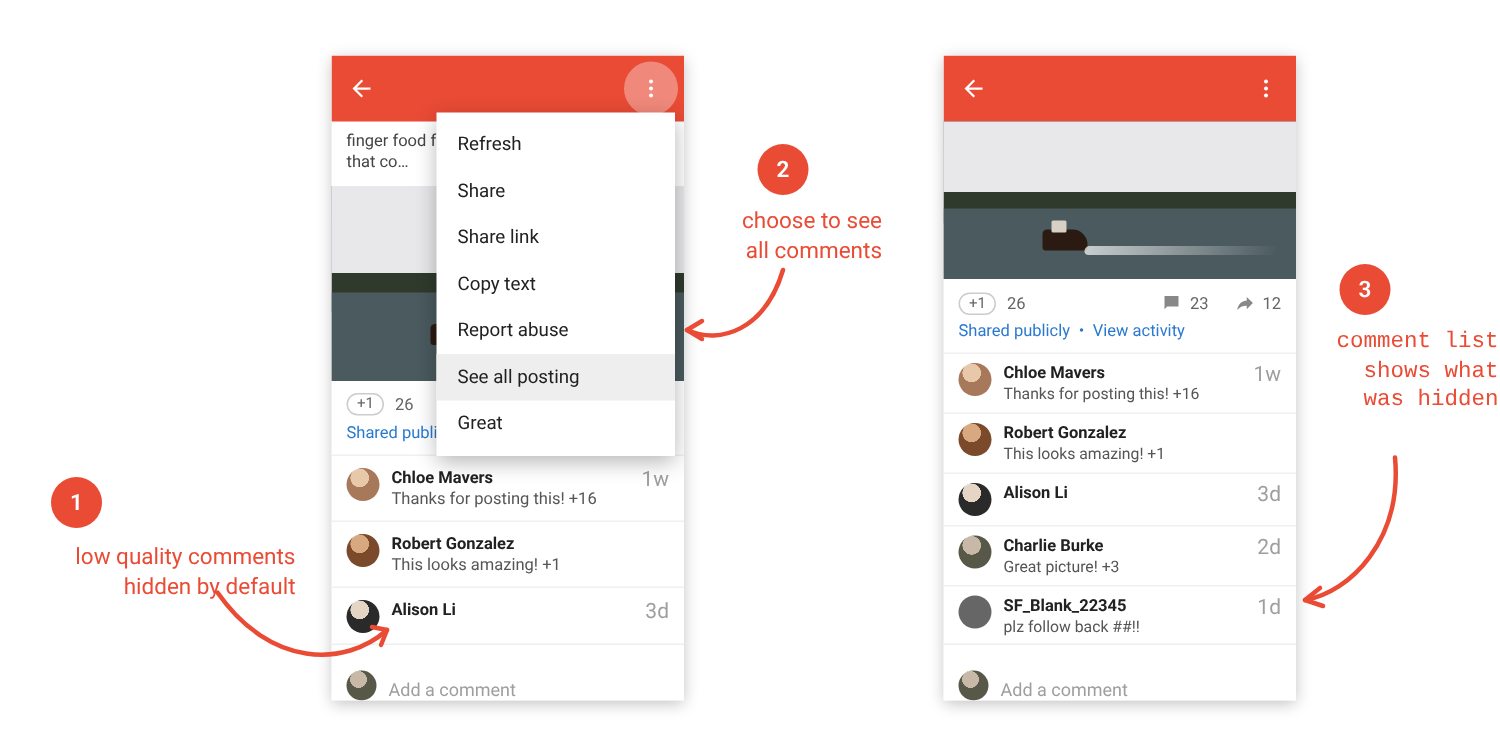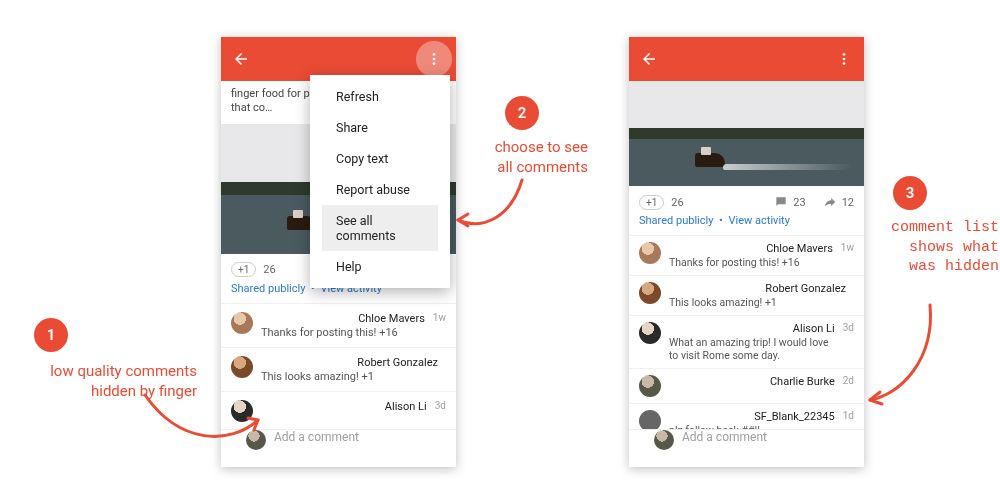--- a/index.html
+++ b/index.html
@@ -125,49 +125,49 @@
     border-radius:50%;
     background:#bbb;
     flex-shrink:0;
   }
   .av1 { background: radial-gradient(circle at 40% 30%, #e7c8a8 30%, #a8785a 31%); }
   .av2 { background: radial-gradient(circle at 40% 30%, #d8a880 30%, #7a4a2a 31%); }
   .av3 { background: radial-gradient(circle at 40% 30%, #e5d5c5 30%, #2a2a2a 31%); }
   .av4 { background: radial-gradient(circle at 40% 30%, #c8b8a8 30%, #585848 31%); }
   .av5 { background: #666; }
   .cbody { flex:1; min-width:0; }
-  .cname { font-weight:400; font-size:11px;text-align:right; }
+  .cname { font-weight:700; font-size:11px; }
   .phone-b .cname { font-size: 11px; }
   .ctext { color:#555; margin-top:1px; }
-  .ctime { color:#9e9e9e; font-size:10px; }
+  .ctime { color:#9e9e9e; font-size:14px; }
 
   .add-comment {
     position:absolute;
     left:0; right:0; bottom:0;
     height: 38px;
     display:flex;
-    align-items:flex-start;
-    padding: 0 25px;
+    align-items:flex-end;
+    padding: 0 10px;
     gap:8px;
     border-top:1px solid #eee;
     background:#fff;
     font-size:12px;
     color:#9e9e9e;
   }
   .add-comment .avatar { width:20px;height:20px;min-width:20px;min-height:20px; }
 
   
   .menu {
     position:absolute;
     right: 6px;
     top: 38px;
-    width: 140px;
+    width: 159px;
     background:#fff;
     box-shadow: 0 4px 14px rgba(0,0,0,.3);
-    padding: 6px 12px;
+    padding: 6px 0;
     font-size: 12.5px;
   }
   .menu .mi {
     padding: 8px 14px;
     color:#222;
   }
   .menu .mi.hl { background:#eee; }
 
   
   .bubble {
@@ -287,24 +287,25 @@
   </div>
 
   <div class="add-comment">
     <div class="avatar av4"></div>
     <span>Add a comment</span>
   </div>
 
   <div class="menu">
     <div class="mi">Refresh</div>
     <div class="mi">Share</div>
+    <div class="mi">Share link</div>
     <div class="mi">Copy text</div>
     <div class="mi">Report abuse</div>
-    <div class="mi hl">See all comments</div>
-    <div class="mi">Help</div>
+    <div class="mi hl">See all posting</div>
+    <div class="mi">Great</div>
   </div>
 </div>
 
 <div class="phone phone-b">
   <div class="appbar">
     <span class="back">
       <svg width="18" height="18" viewBox="0 0 24 24" fill="#fff">
           <path d="M20 11H7.8l5.6-5.6L12 4l-8 8 8 8 1.4-1.4L7.8 13H20z"></path>
         </svg>
     </span>
@@ -365,28 +366,28 @@
       <div class="cbody">
         <div class="cname">Robert Gonzalez</div>
         <div class="ctext">This looks amazing!  +1</div>
       </div>
       <div class="ctime"></div>
     </div>
     <div class="comment">
       <div class="avatar av3"></div>
       <div class="cbody">
         <div class="cname">Alison Li</div>
-        <div class="ctext">What an amazing trip! I would love to visit Rome some day.</div>
       </div>
       <div class="ctime">3d</div>
     </div>
     <div class="comment">
       <div class="avatar av4"></div>
       <div class="cbody">
         <div class="cname">Charlie Burke</div>
+        <div class="ctext">Great picture!  +3</div>
       </div>
       <div class="ctime">2d</div>
     </div>
     <div class="comment">
       <div class="avatar av5"></div>
       <div class="cbody">
         <div class="cname">SF_Blank_22345</div>
         <div class="ctext">plz follow back ##!!</div>
       </div>
       <div class="ctime">1d</div>
@@ -400,21 +401,21 @@
     </div>
   </div>
 
   <div class="add-comment">
     <div class="avatar av4"></div>
     <span>Add a comment</span>
   </div>
 </div>
 
 <div class="bubble b1">1</div>
-<div class="ann a1">low quality comments hidden by finger</div>
+<div class="ann a1">low quality comments hidden by default</div>
 <div class="bubble b2">2</div>
 <div class="ann a2">choose to see all comments</div>
 <div class="bubble b3">3</div>
 <div class="ann a3">comment list shows what was hidden</div>
 
 <svg class="arrow" style="left:140px; top:390px; width:130px; height:70px;" viewBox="0 0 130 70">
   <path d="M5 5 C 40 55, 90 55, 118 30"></path>
   <path d="M118 30 l-10 -2 m10 2 l-4 10"></path>
 </svg>
 <svg class="arrow" style="left:450px; top:175px; width:80px; height:65px;" viewBox="0 0 80 65">

